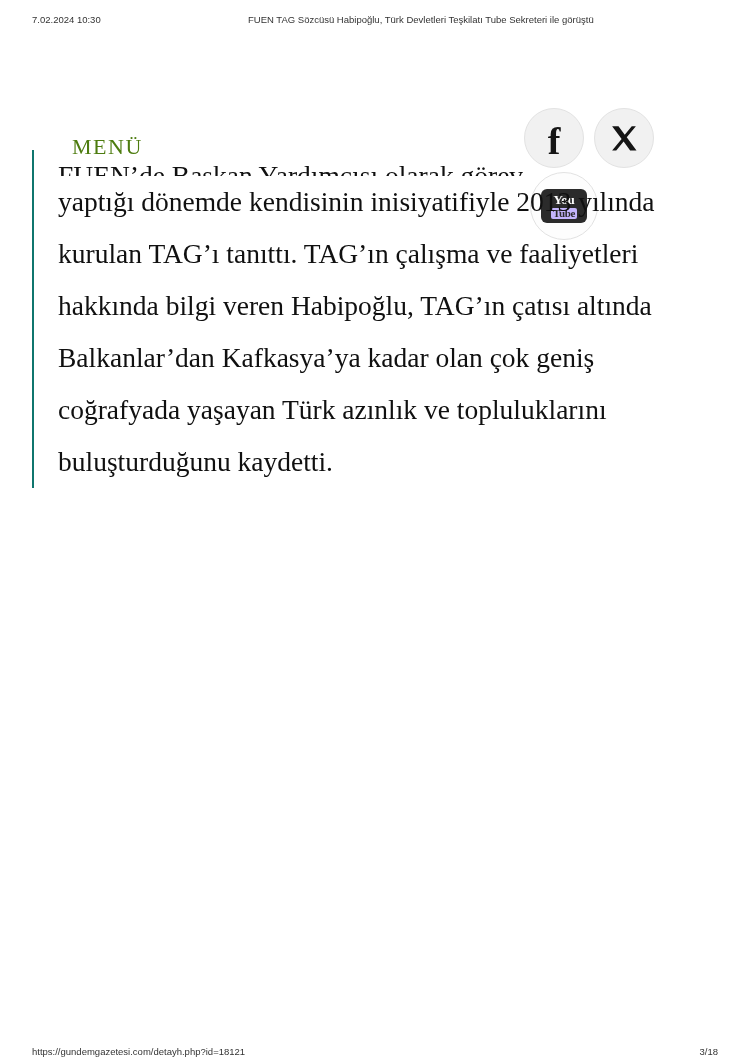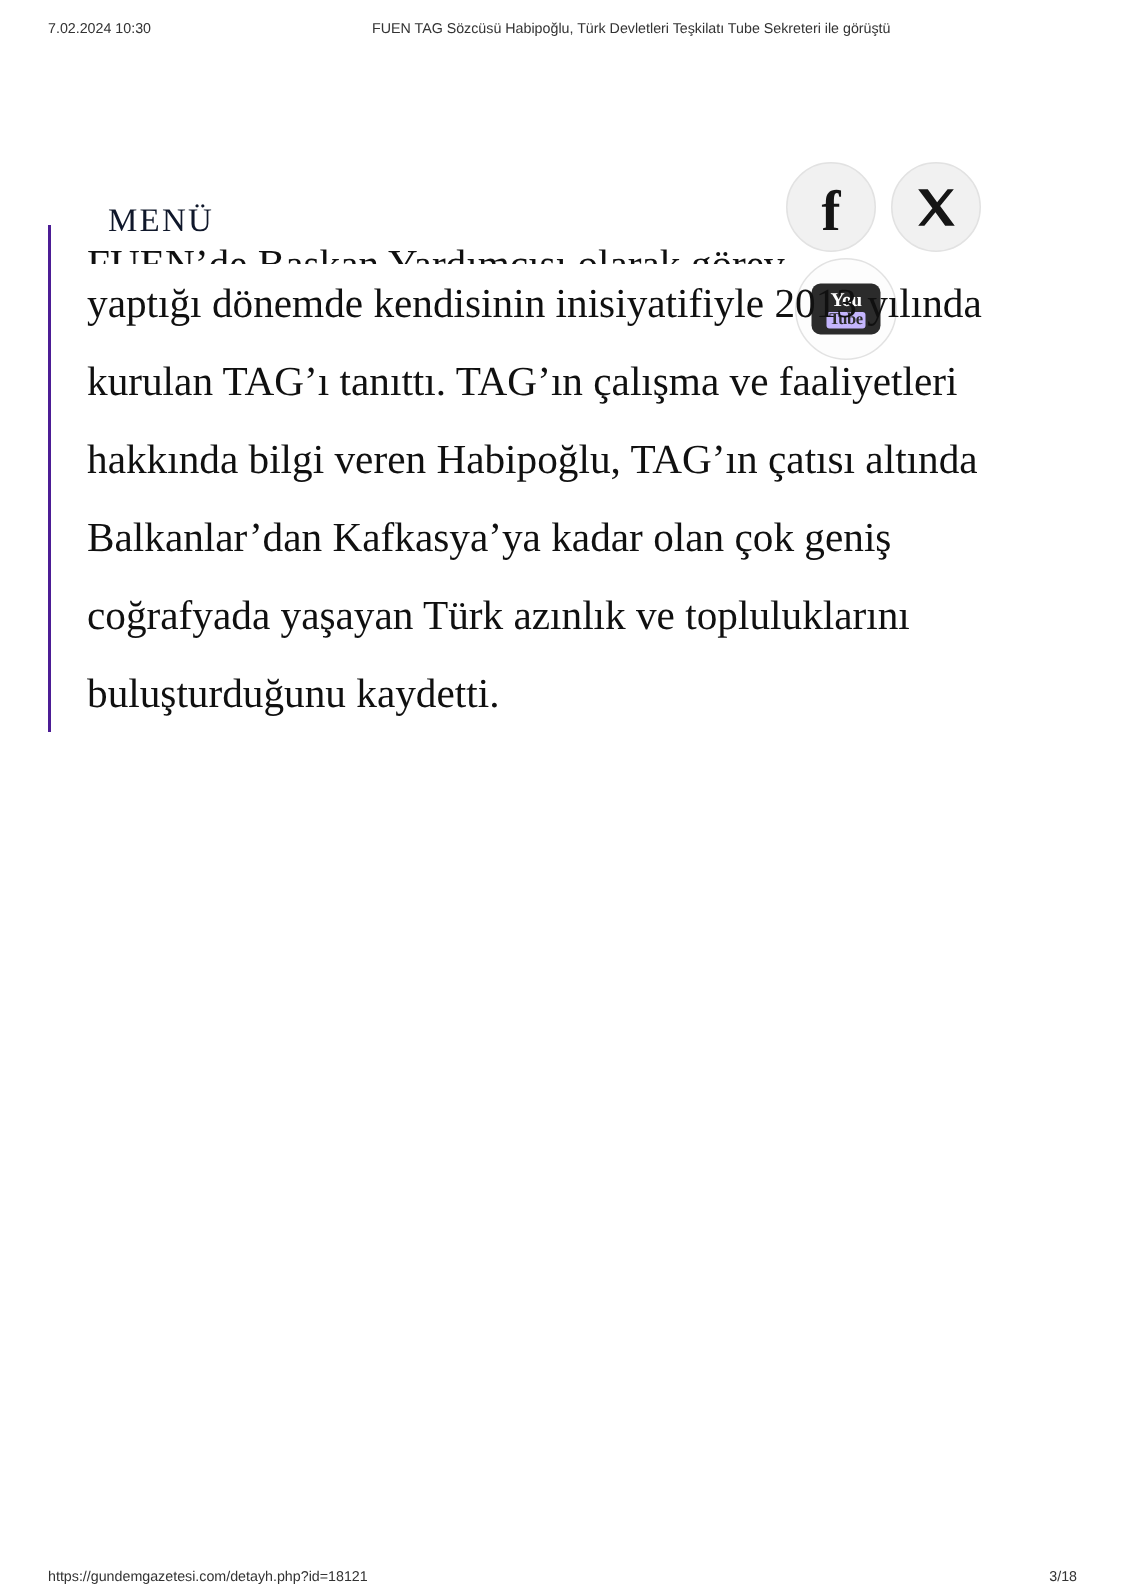--- a/index.html
+++ b/index.html
@@ -72,21 +72,21 @@
   }
 
   
   .menu-label {
     position: absolute;
     left: 72px;
     top: 88px;
     font-family: "Liberation Serif", serif;
     font-size: 22px;
     letter-spacing: 1.5px;
-    color: #0f172a;
+    color: #4d7c0f;
   }
 
   
   .social-cluster {
     position: absolute;
     left: 516px;
     top: 62px;
     width: 150px;
     height: 125px;
   }
@@ -150,21 +150,21 @@
     top: 104px;
     width: 672px;
   }
   .para {
     position: relative;
     font-family: "Liberation Serif", serif;
     font-size: 27.5px;
     line-height: 52px;
     color: #101010;
     padding-left: 24px;
-    border-left: 2px solid #4c1d95;
+    border-left: 2px solid #0f766e;
     margin: 0;
   }
   .para.first {
     
     margin-top: 0;
   }
   .para.first .cut-line {
     display: block;
     height: 26px;
     overflow: hidden;

